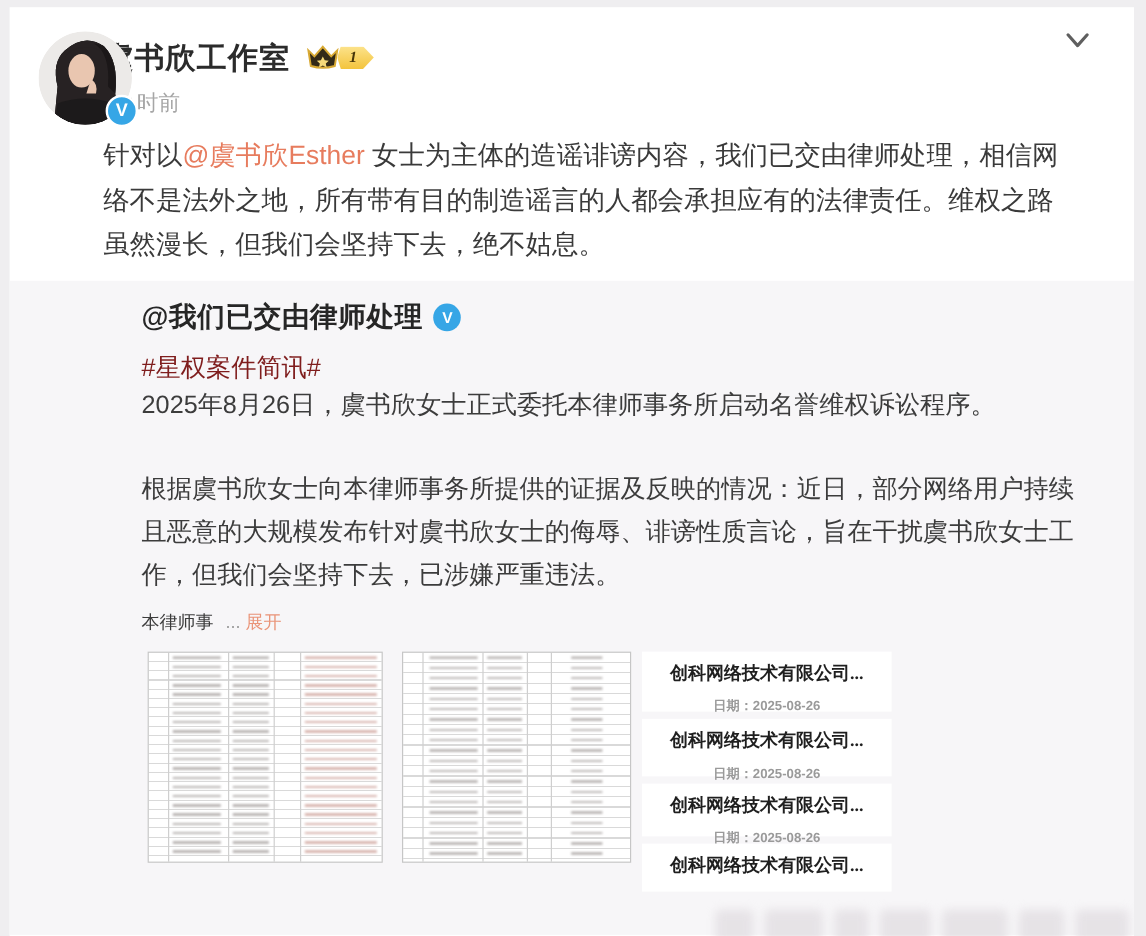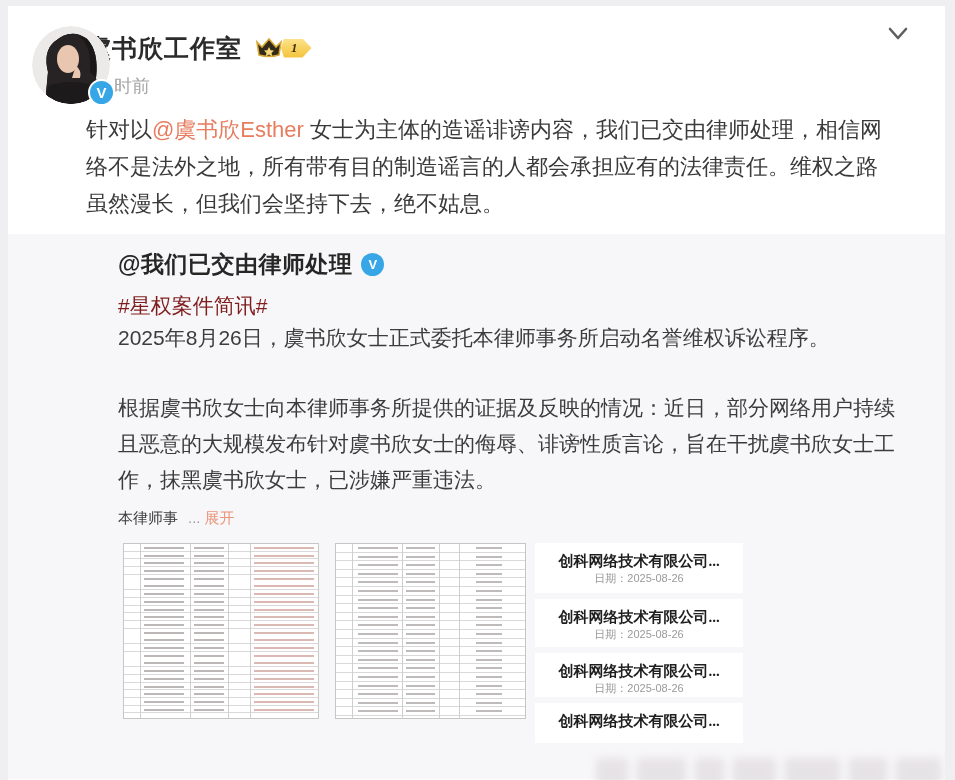--- a/index.html
+++ b/index.html
@@ -99,21 +99,21 @@
   .scrib.gray { background:repeating-linear-gradient(to bottom, rgba(95,85,82,.42) 0 2px, transparent 2px 7.7px); }
   .scrib.red  { background:repeating-linear-gradient(to bottom, rgba(158,70,55,.38) 0 2px, transparent 2px 7.7px); }
   .scrib.g2   { background:repeating-linear-gradient(to bottom, rgba(95,85,82,.40) 0 2px, transparent 2px 8.6px); }
   .cards-col { margin-left:9px; width:208px; display:flex; flex-direction:column; gap:6px; }
   .doc-card { background:#fff; padding:9px 10px 6px; filter:blur(0.2px); cursor:pointer;text-align:center; }
   .doc-card .dc-title {
     font-size:15px; font-weight:700; color:#1f1f1f;
     font-family:"Liberation Serif","DejaVu Serif",serif;
     white-space:nowrap; overflow:hidden;
   }
-  .doc-card .dc-date { margin-top:0; font-size:11px; color:#9a9a9a; filter:blur(0.4px); }
+  .doc-card .dc-date { margin-top:10px; font-size:11px; color:#9a9a9a; filter:blur(0.4px);font-weight:bold; }
   
   .watermark {
     position:absolute; right:4px; bottom:-8px;
     width:345px; height:42px; display:flex; align-items:flex-end; gap:9px;
     opacity:.55; filter:blur(4px); pointer-events:none;
   }
   .watermark span { display:block; height:30px; background:#d9d4d9; border-radius:4px; }
 </style>
 </head>
 <body>
@@ -164,21 +164,21 @@
   </div>
 
   <div class="quote">
     <div class="quote-author-row">
       <span class="quote-author">@我们已交由律师处理</span>
       <span class="q-vbadge">V</span>
     </div>
     <div class="hashtag">#星权案件简讯#</div>
 
     <div class="q-para p1">2025年8月26日，虞书欣女士正式委托本律师事务所启动名誉维权诉讼程序。</div>
-    <div class="q-para p2">根据虞书欣女士向本律师事务所提供的证据及反映的情况：近日，部分网络用户持续且恶意的大规模发布针对虞书欣女士的侮辱、诽谤性质言论，旨在干扰虞书欣女士工作，抹黑虞书欣女士，已涉嫌严重违法。</div>
+    <div class="q-para p2">根据虞书欣女士向本律师事务所提供的证据及反映的情况：近日，部分网络用户持续且恶意的大规模发布针对虞书欣女士的侮辱、诽谤性质言论，旨在干扰虞书欣女士工作，但我们会坚持下去，已涉嫌严重违法。</div>
 
     <div class="trunc-row"><span>本律师事</span><span class="ellipsis">...</span><span class="expand">展开</span></div>
 
     <div class="media-row">
       <div class="doc-table t1">
         <div class="scrib gray" style="left:20px; width:40px;"></div>
         <div class="scrib gray" style="left:70px; width:30px;"></div>
         <div class="scrib red" style="left:130px; width:60px;"></div>
       </div>
       <div class="doc-table t2">

